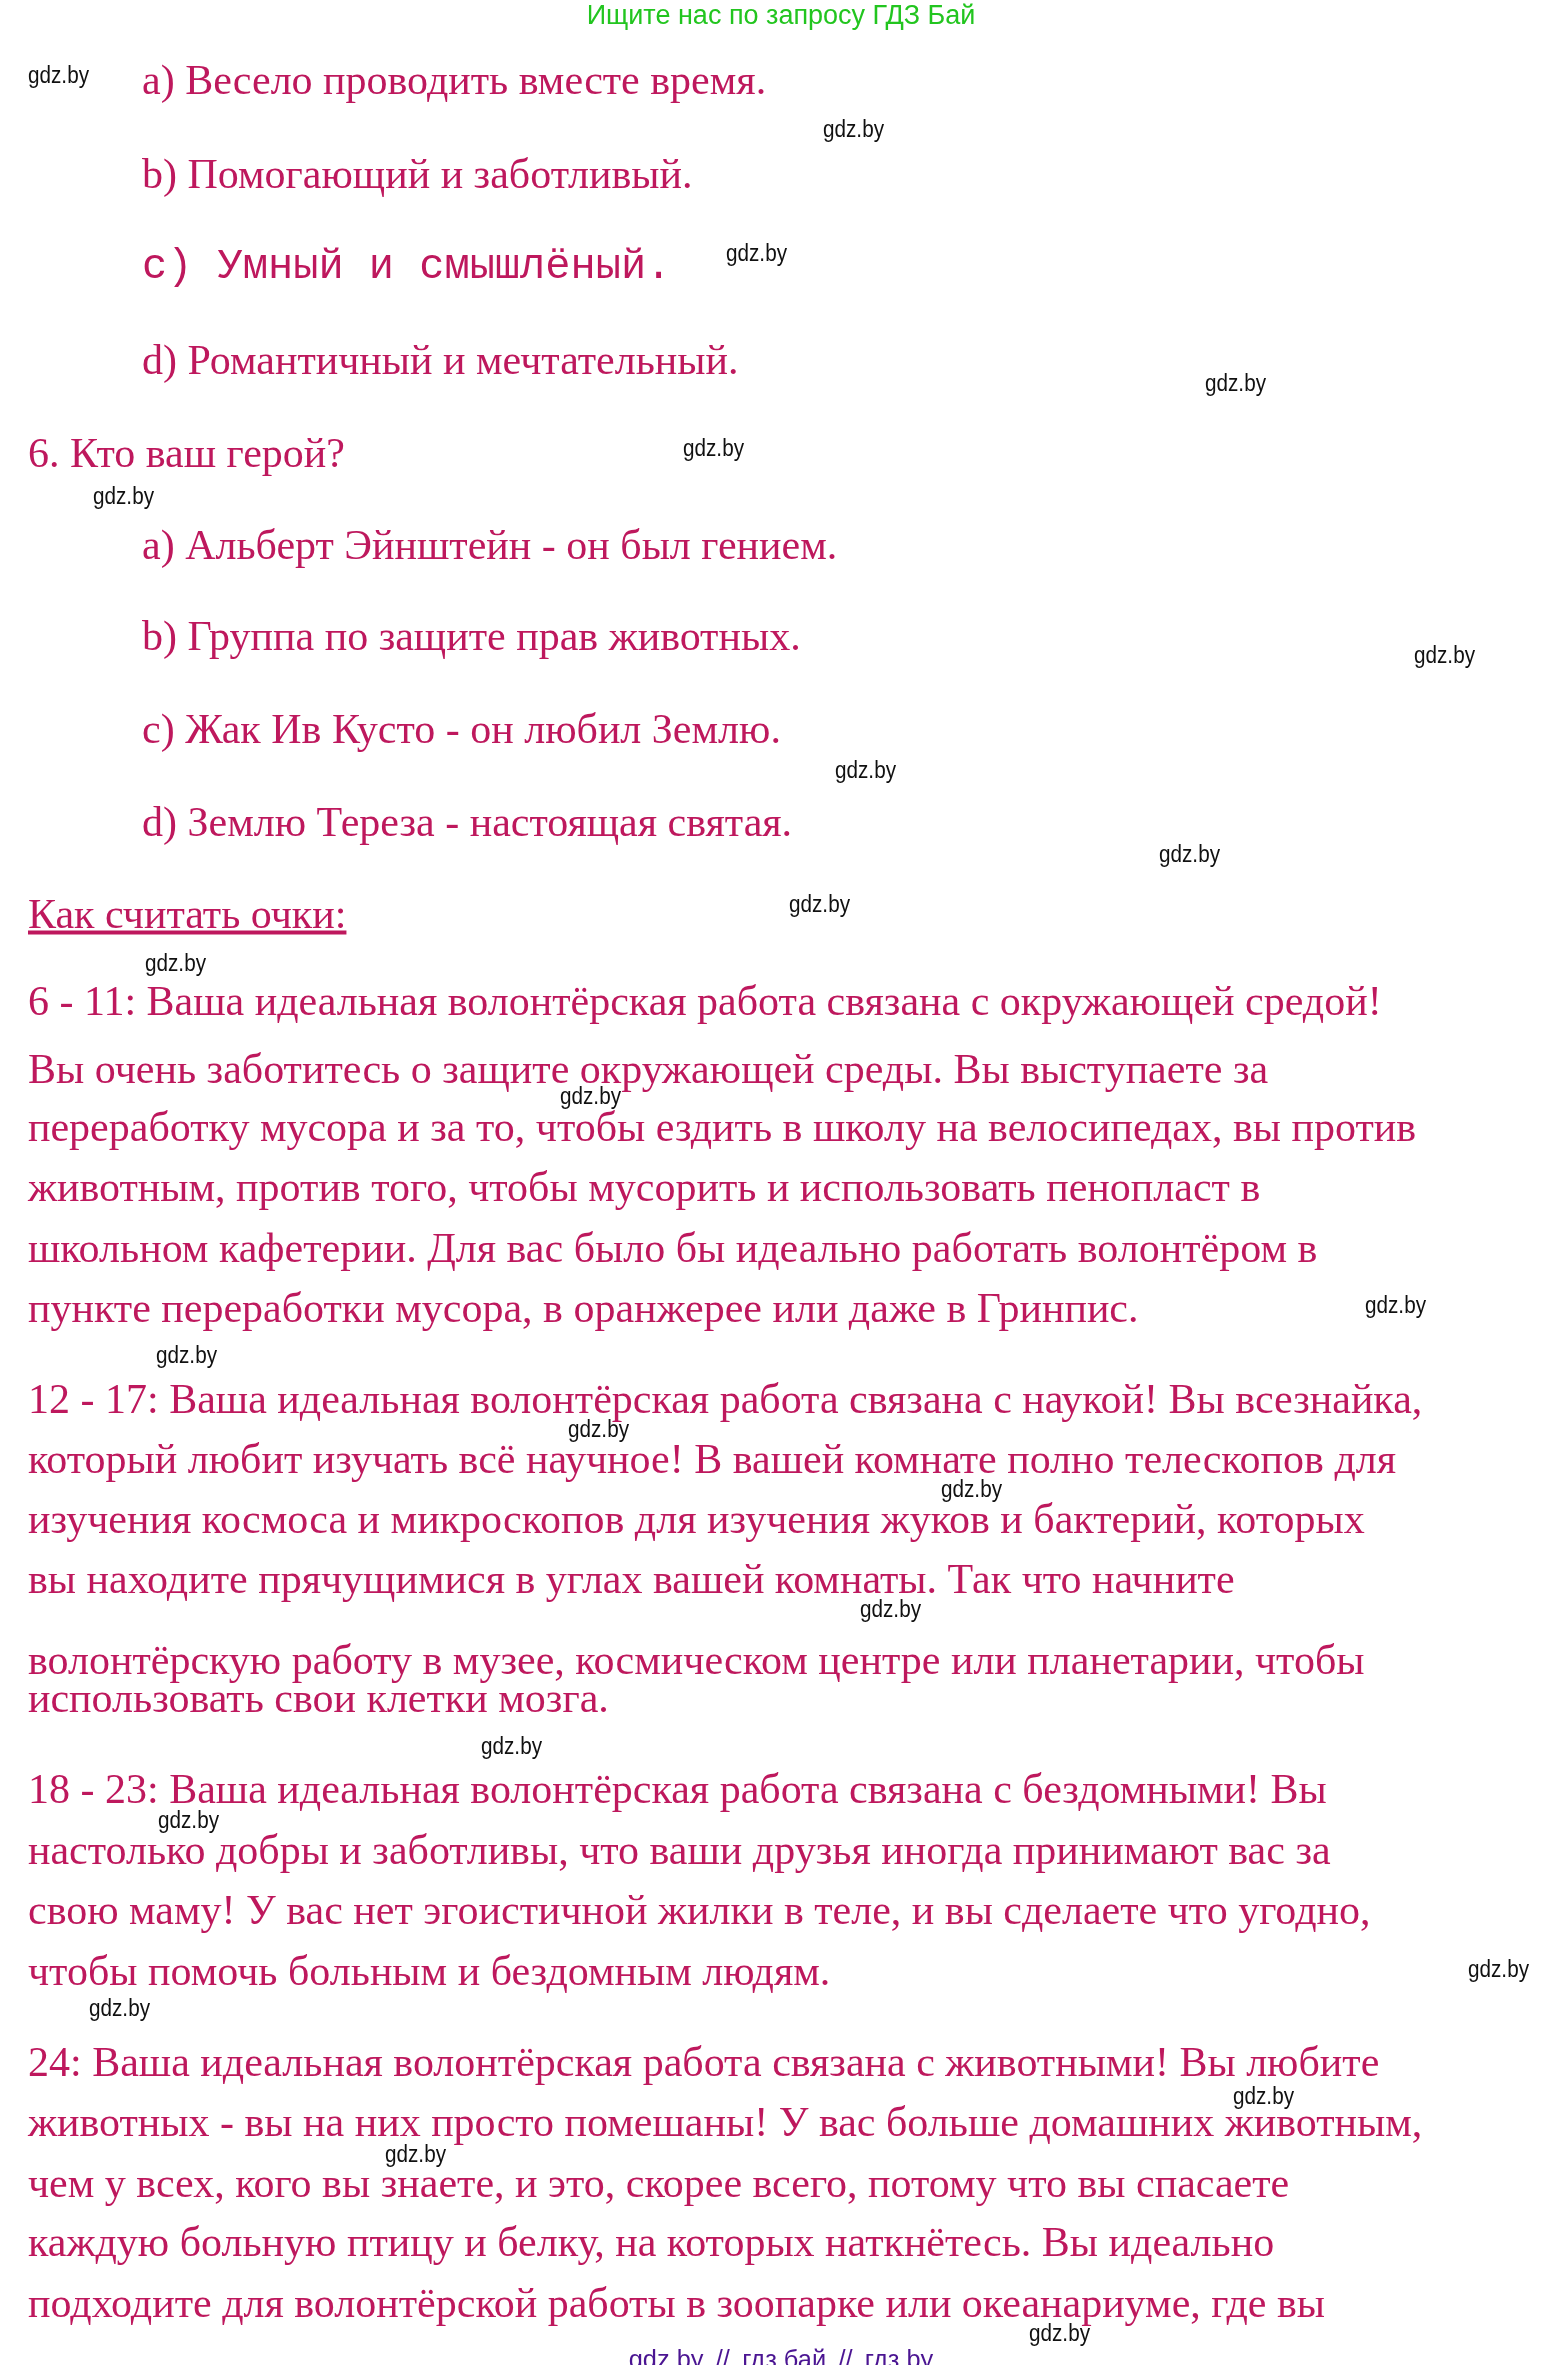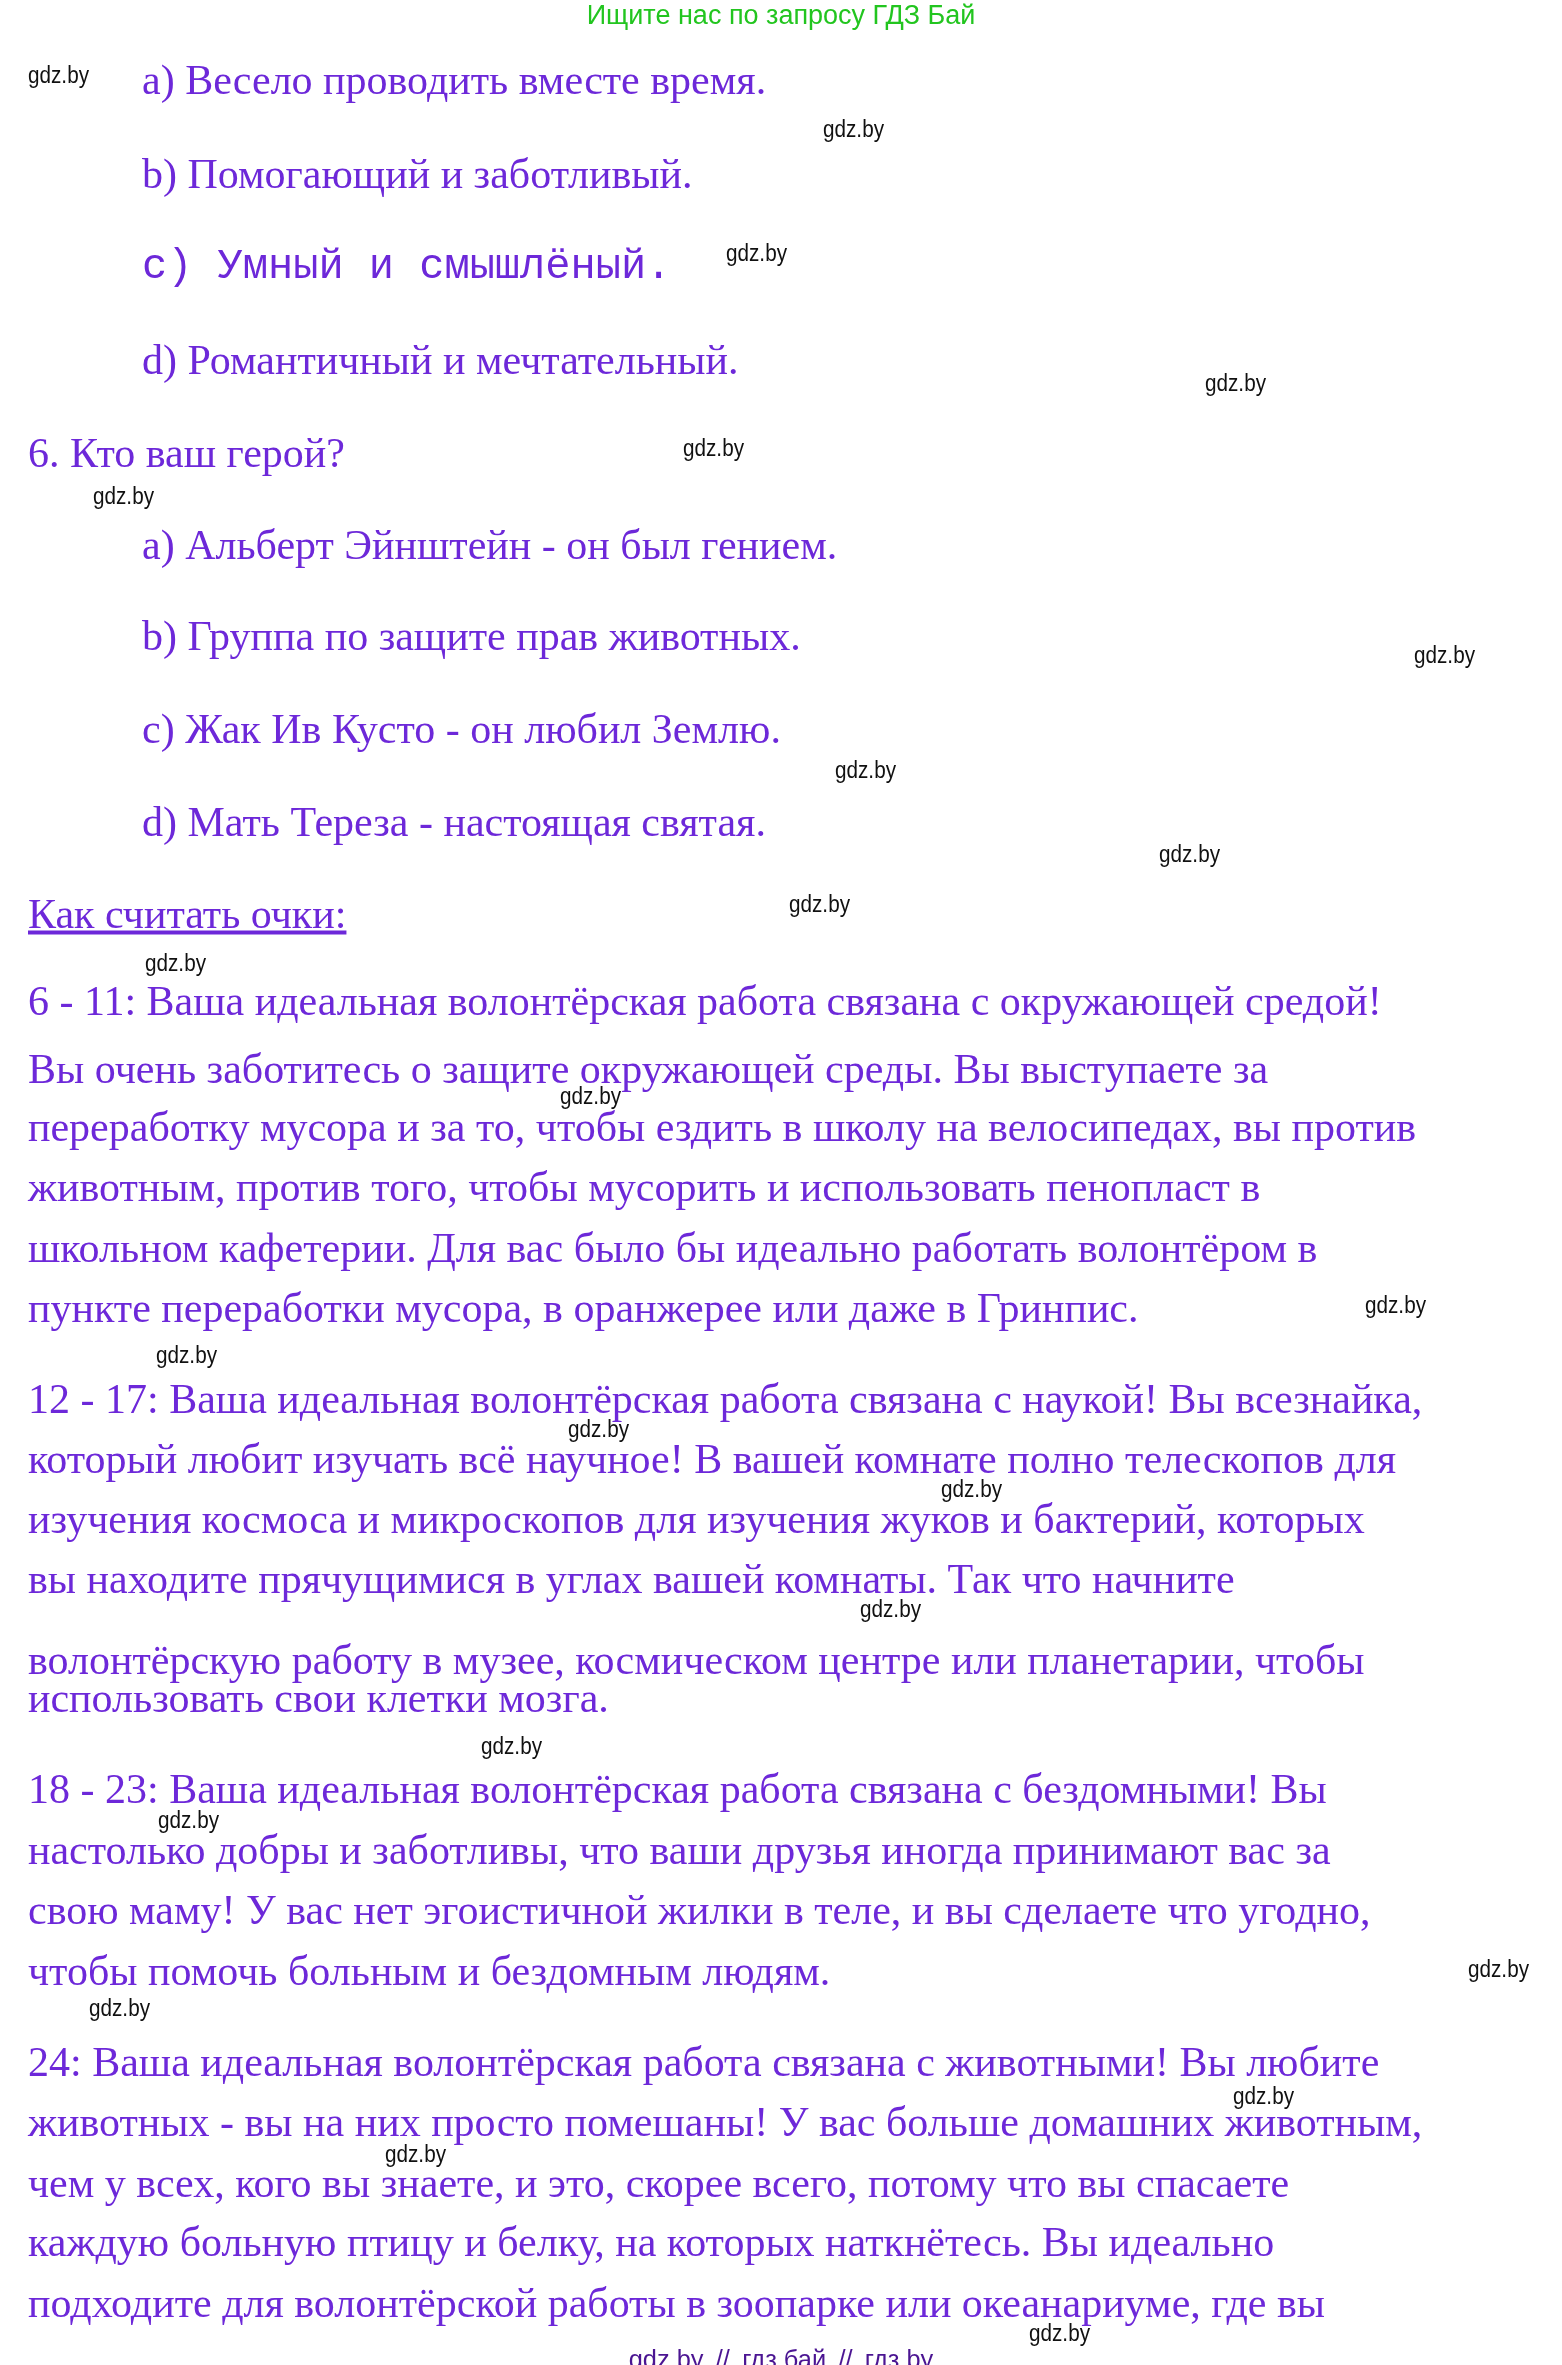--- a/index.html
+++ b/index.html
@@ -12,21 +12,21 @@
   .footer {
     position: absolute; left: 0; top: 2359px; width: 1562px; text-align: center;
     font-family: "Liberation Sans", sans-serif; font-size: 25.4px; line-height: 31px;
     transform: translateY(-50%);
   }
   .footer a { color: #4b1592; text-decoration: none; }
   .footer .sep { color: #4b1592; margin: 0 12.3px; }
   .line {
     position: absolute; white-space: nowrap;
     font-family: "Liberation Serif", serif; font-size: 42px; line-height: 49px;
-    color: #6d28d9; transform: translateY(-50%);
+    color: #be185d; transform: translateY(-50%);
     transform-origin: left center;
   }
   .wm {
     position: absolute; white-space: nowrap;
     font-family: "Liberation Sans", sans-serif; font-size: 23px; line-height: 26px;
     color: #111; transform: translateY(-50%) scaleX(0.9);
     transform-origin: left center;
   }
 </style>
 </head>
@@ -36,21 +36,21 @@
 
 <div class="line" style="left:142px; top:80px;">a) Весело проводить вместе время.</div>
 <div class="line" style="left:142px; top:174px;">b) Помогающий и заботливый.</div>
 <div class="line" style="left:142px; top:267px;font-family:Liberation Mono, monospace;">c) Умный и смышлёный.</div>
 <div class="line" style="left:142px; top:360px;">d) Романтичный и мечтательный.</div>
 
 <div class="line" style="left:28px; top:453px;">6. Кто ваш герой?</div>
 <div class="line" style="left:142px; top:545px;">a) Альберт Эйнштейн - он был гением.</div>
 <div class="line" style="left:142px; top:636px;">b) Группа по защите прав животных.</div>
 <div class="line" style="left:142px; top:729px;">c) Жак Ив Кусто - он любил Землю.</div>
-<div class="line" style="left:142px; top:822px;">d) Мать Тереза - настоящая святая.</div>
+<div class="line" style="left:142px; top:822px;">d) Землю Тереза - настоящая святая.</div>
 
 <div class="line" style="left:28px; top:914px;text-decoration:underline;">Как считать очки:</div>
 
 <div class="line" style="left:28px; top:1001px;">6 - 11: Ваша идеальная волонтёрская работа связана с окружающей средой!</div>
 <div class="line" style="left:28px; top:1069px;">Вы очень заботитесь о защите окружающей среды. Вы выступаете за</div>
 <div class="line" style="left:28px; top:1127px;">переработку мусора и за то, чтобы ездить в школу на велосипедах, вы против</div>
 <div class="line" style="left:28px; top:1187px;">животным, против того, чтобы мусорить и использовать пенопласт в</div>
 <div class="line" style="left:28px; top:1248px;">школьном кафетерии. Для вас было бы идеально работать волонтёром в</div>
 <div class="line" style="left:28px; top:1308px;text-align:right;">пункте переработки мусора, в оранжерее или даже в Гринпис.</div>
 

